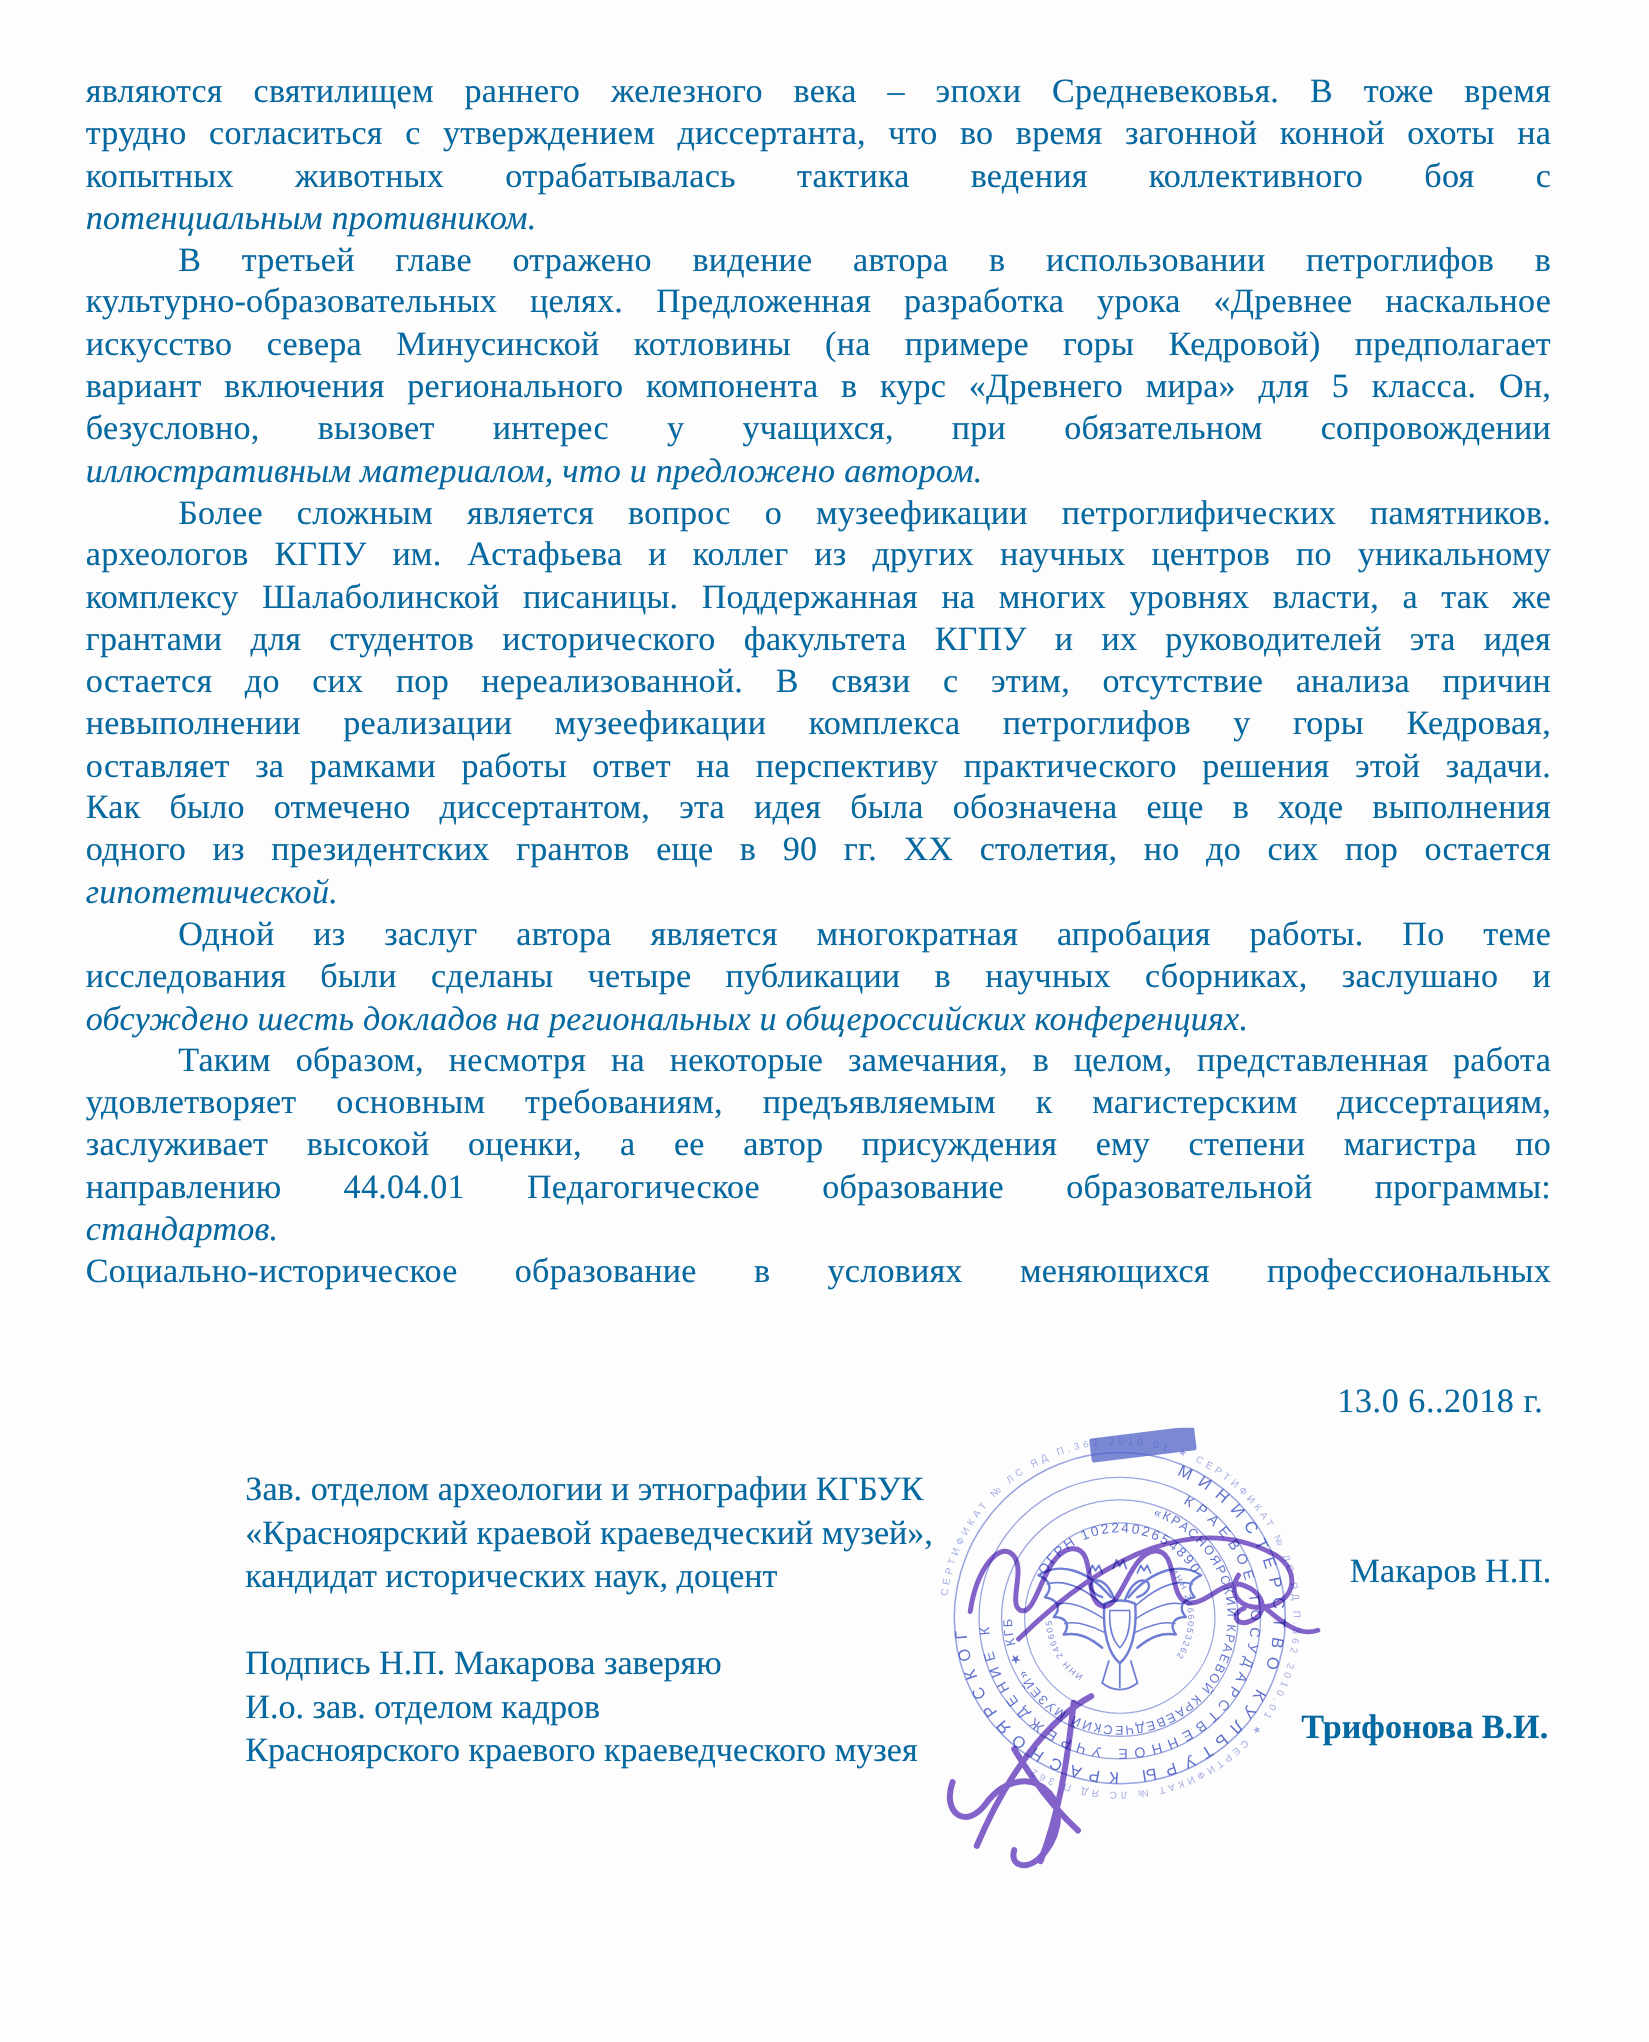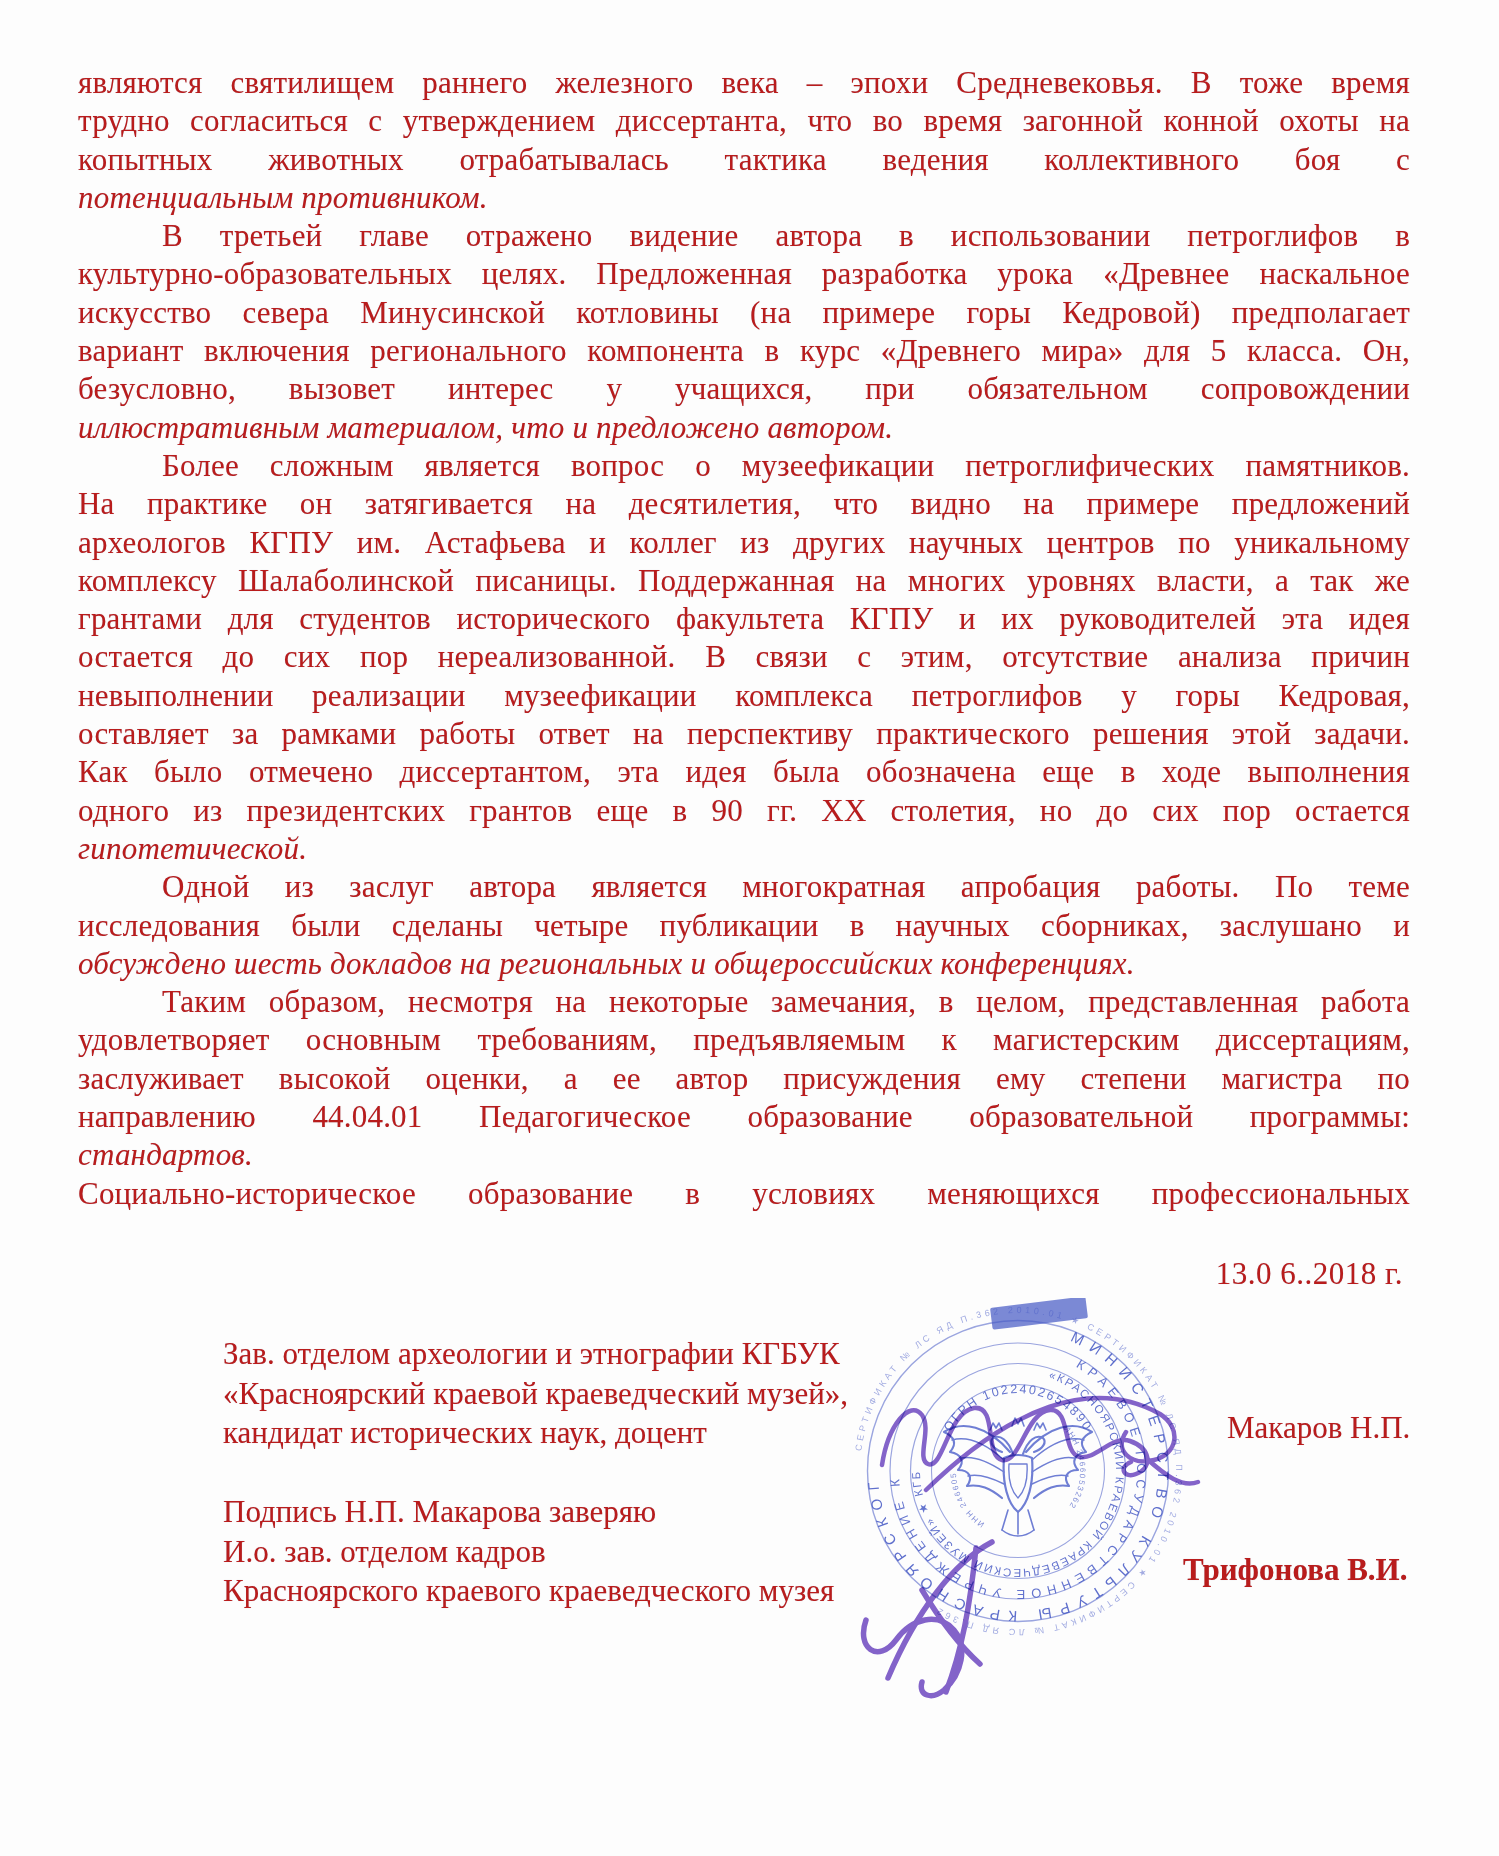--- a/index.html
+++ b/index.html
@@ -1,18 +1,18 @@
 <!DOCTYPE html>
 <html><head>
 <meta charset="utf-8">
 <style>
   html,body{margin:0;padding:0;background:#ffffff;}
   .page{
     position:relative;width:1499px;height:1856px;background:#fdfdfd;overflow:hidden;
-    font-family:"Liberation Serif","DejaVu Serif",serif;color:#b91c1c;
+    font-family:"Liberation Serif","DejaVu Serif",serif;color:#0369a1;
   }
   .text-body{
     position:absolute;left:78px;top:64px;width:1332px;
     font-size:31px;line-height:38.3px;letter-spacing:0.2px;
   }
   .tl{text-align:justify;text-align-last:justify;text-shadow:0 0 .7px rgba(40,40,90,.28);}
   .tl.pend{text-align-last:left;font-style:italic;}
   .tl.ind{text-indent:84px;}
   .date{
     position:absolute;top:1256px;right:96px;font-size:31px;letter-spacing:.5px;
@@ -42,21 +42,20 @@
       <div class="tl">трудно согласиться с утверждением диссертанта, что во время загонной конной охоты на</div>
       <div class="tl">копытных животных отрабатывалась тактика ведения коллективного боя  с</div>
       <div class="tl pend">потенциальным противником.</div>
       <div class="tl ind">В третьей главе отражено видение автора в использовании петроглифов в</div>
       <div class="tl">культурно-образовательных целях.  Предложенная разработка урока «Древнее наскальное</div>
       <div class="tl">искусство севера Минусинской котловины (на примере  горы Кедровой) предполагает</div>
       <div class="tl">вариант включения регионального компонента  в курс «Древнего мира» для 5 класса. Он,</div>
       <div class="tl">безусловно, вызовет интерес у учащихся, при обязательном сопровождении</div>
       <div class="tl pend">иллюстративным материалом, что и предложено автором.</div>
       <div class="tl ind">Более сложным является вопрос о музеефикации петроглифических памятников.</div>
-      <div class="tl">На практике он затягивается на десятилетия, что видно на примере предложений</div>
       <div class="tl">археологов КГПУ им. Астафьева и коллег из других научных центров по уникальному</div>
       <div class="tl">комплексу Шалаболинской  писаницы. Поддержанная на многих уровнях власти, а так же</div>
       <div class="tl">грантами для студентов исторического факультета КГПУ и их руководителей эта идея</div>
       <div class="tl">остается до сих пор нереализованной. В связи с этим, отсутствие анализа причин</div>
       <div class="tl">невыполнении реализации  музеефикации комплекса петроглифов у горы Кедровая,</div>
       <div class="tl">оставляет за рамками работы ответ на перспективу практического решения этой задачи.</div>
       <div class="tl">Как было отмечено диссертантом, эта идея была обозначена еще в ходе выполнения</div>
       <div class="tl">одного из президентских грантов еще в 90 гг. ХХ столетия, но до сих пор остается</div>
       <div class="tl pend">гипотетической.</div>
       <div class="tl ind">Одной из заслуг автора является многократная апробация работы. По теме</div>

